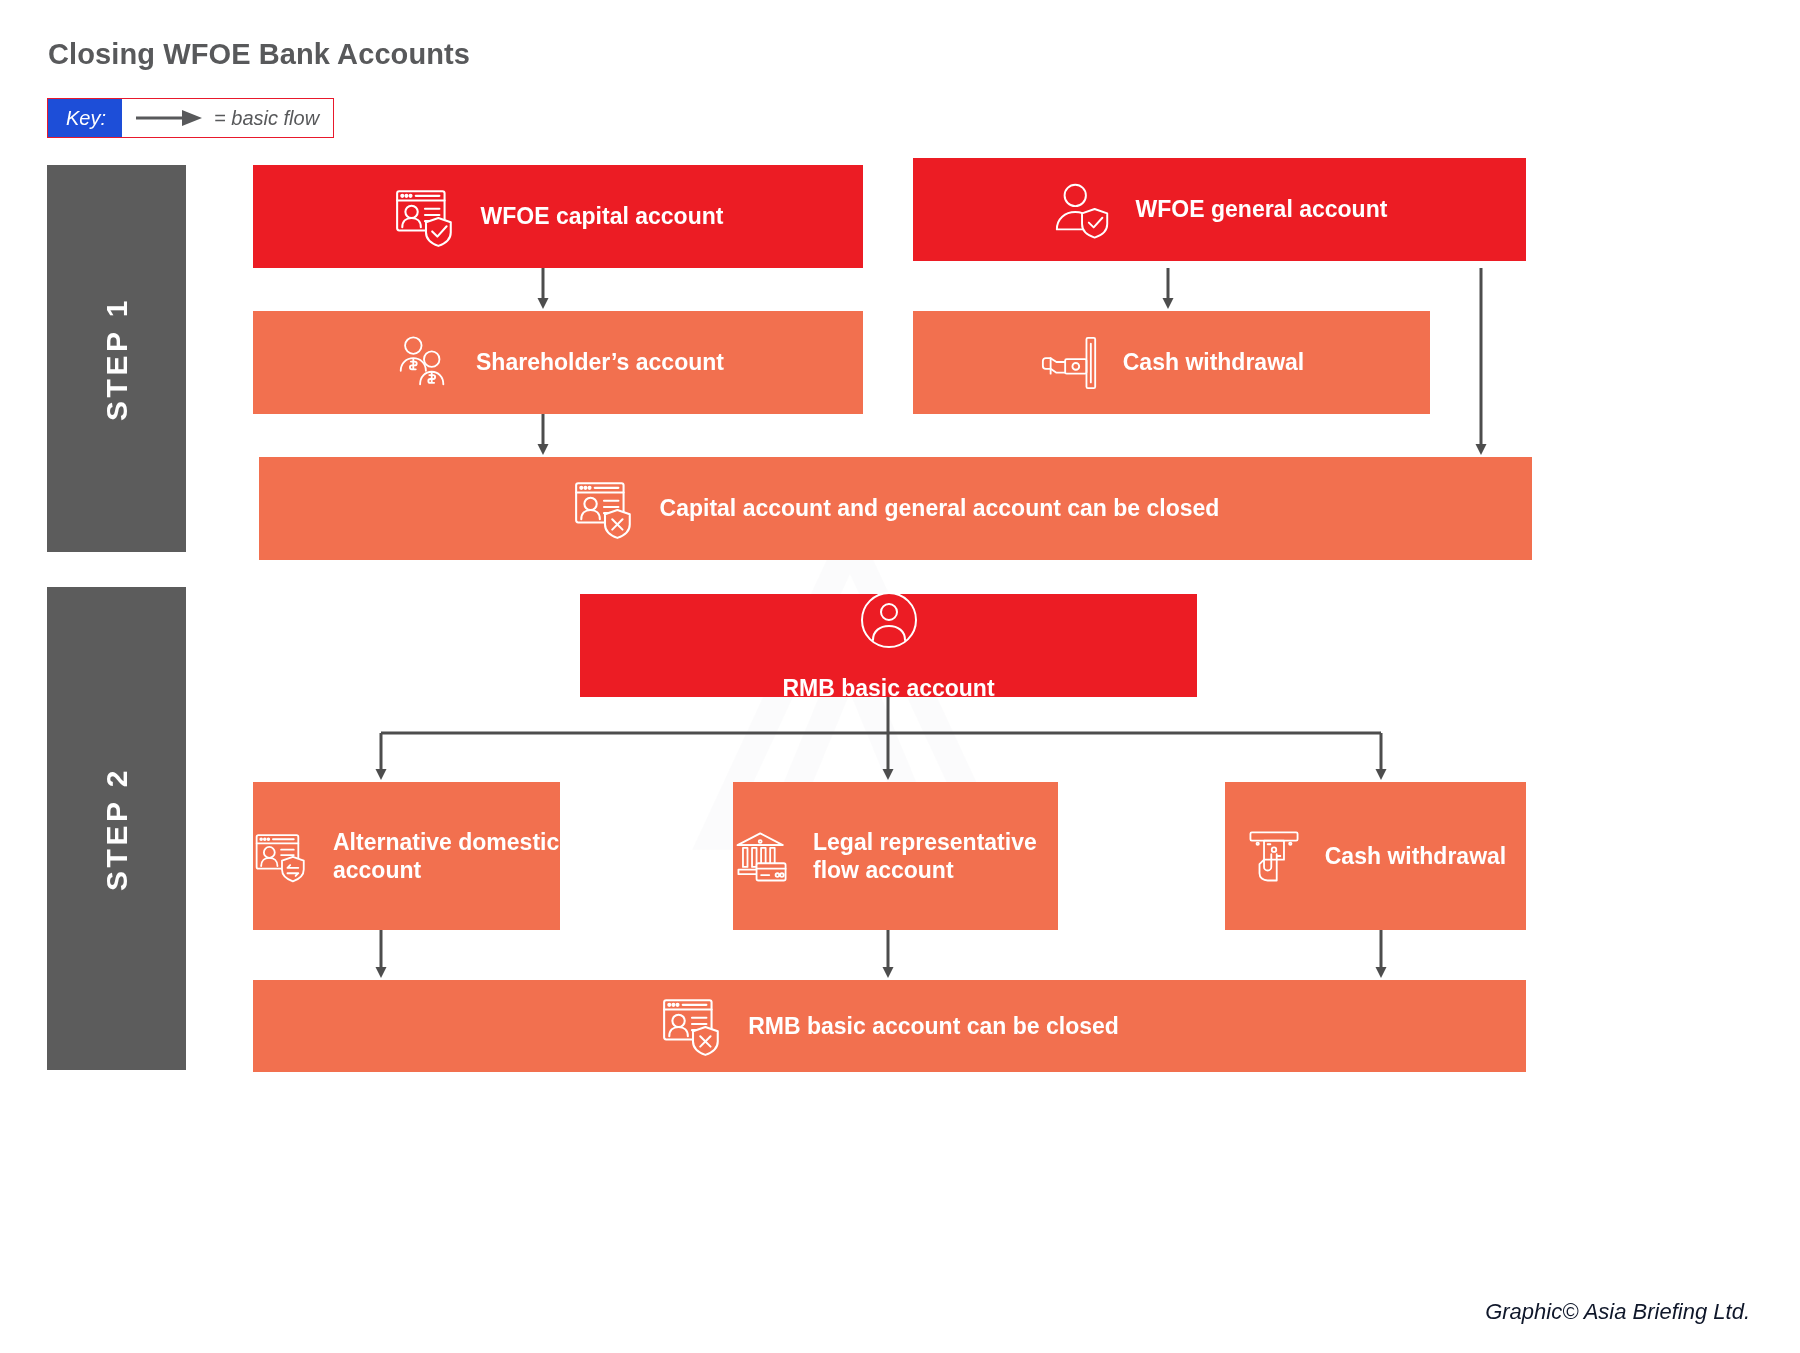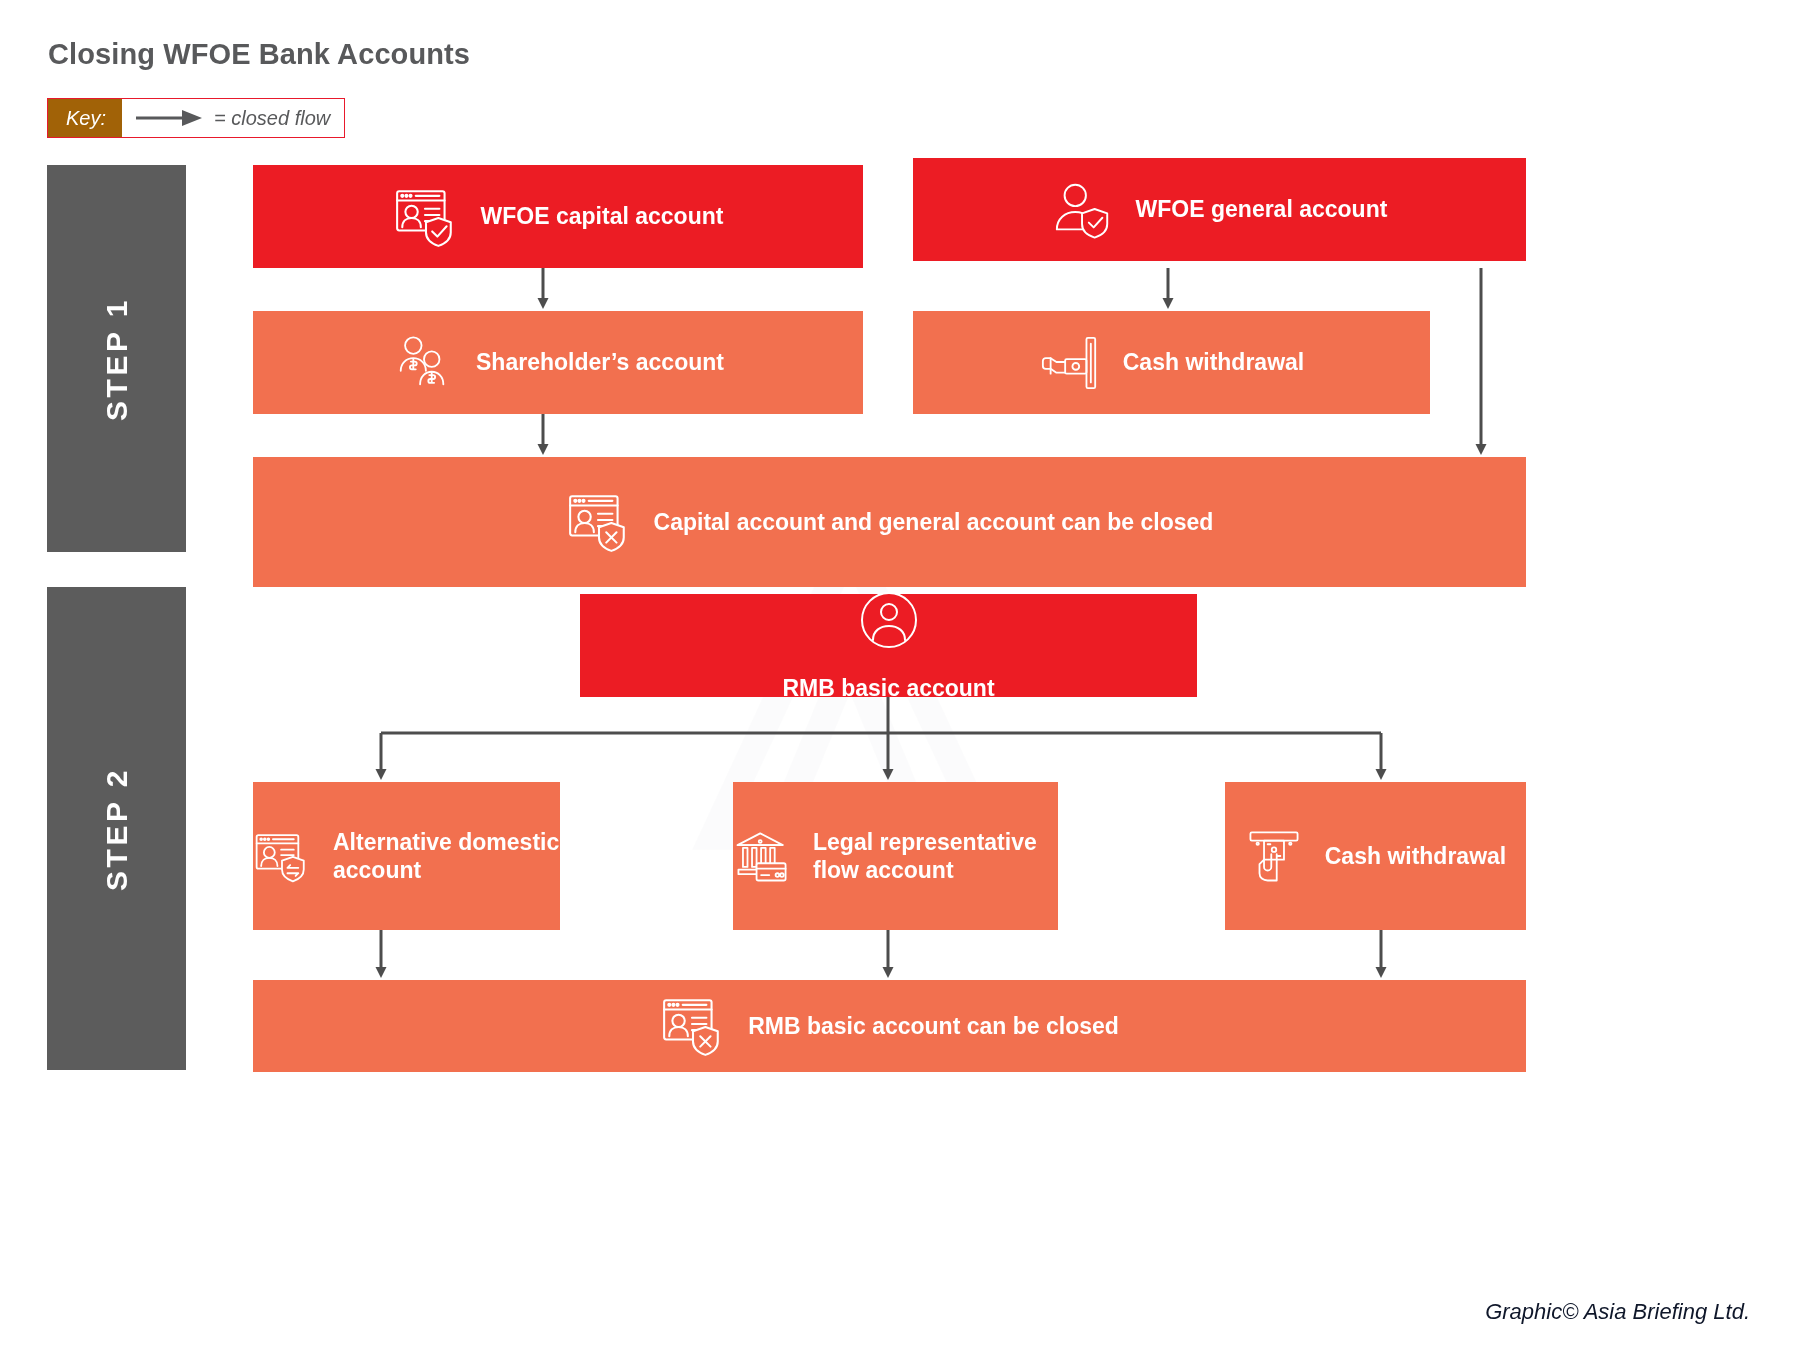--- a/index.html
+++ b/index.html
@@ -29,21 +29,21 @@
   }
 
   
   .key-wrap {
     position: absolute; left: 47px; top: 98px;
     display: flex; align-items: stretch;
     height: 40px;
     border: 1.5px solid #e8192c;
   }
   .key-label {
-    background: #a16207; color: #fff;
+    background: #1d4ed8; color: #fff;
     font-style: italic; font-size: 20px;
     display: flex; align-items: center;
     padding: 0 16px 0 18px;
   }
   .key-body {
     background: #fff;
     display: flex; align-items: center;
     padding: 0 14px 0 12px; gap: 12px;
   }
   .key-arrow { display: block; }
@@ -80,21 +80,21 @@
     line-height: 1.22;
   }
   .box .label.multi { font-size: 23px; }
   .box .icon { flex: 0 0 auto; display: block; }
 
   
   #box-wfoe-capital       { left: 253px;  top: 165px; width: 610px; height: 103px; }
   #box-wfoe-general       { left: 913px;  top: 158px; width: 613px; height: 103px; }
   #box-shareholder        { left: 253px;  top: 311px; width: 610px; height: 103px; }
   #box-cash-withdrawal-1  { left: 913px;  top: 311px; width: 517px; height: 103px; }
-  #box-closed-1           { left: 253px;  top: 457px; width: 1273px; height: 130px; }
+  #box-closed-1           { left: 259px;  top: 457px; width: 1273px; height: 103px; }
 
   
   #box-rmb-basic          { left: 580px;  top: 594px; width: 617px; height: 103px; flex-direction: column; }
   #box-alt-domestic       { left: 253px;  top: 782px; width: 307px; height: 148px; }
   #box-legal-rep          { left: 733px;  top: 782px; width: 325px; height: 148px; }
   #box-cash-withdrawal-2  { left: 1225px; top: 782px; width: 301px; height: 148px; }
   #box-closed-2           { left: 253px;  top: 980px; width: 1273px; height: 92px; }
 
   
   .connectors {
@@ -122,21 +122,21 @@
 
   <div class="title">Closing WFOE Bank Accounts</div>
 
   <div class="key-wrap">
     <div class="key-label">Key:</div>
     <div class="key-body">
       <svg class="key-arrow" width="68" height="18" viewBox="0 0 68 18">
         <line x1="2" y1="9" x2="50" y2="9" stroke="#58595b" stroke-width="3"></line>
         <polygon points="48,1 68,9 48,17" fill="#58595b"></polygon>
       </svg>
-      <span class="key-text">= closed flow</span>
+      <span class="key-text">= basic flow</span>
     </div>
   </div>
 
   <div class="step-bar" id="step-bar-1">
     <span>STEP 1</span>
   </div>
   <div class="step-bar" id="step-bar-2">
     <span>STEP 2</span>
   </div>
 

